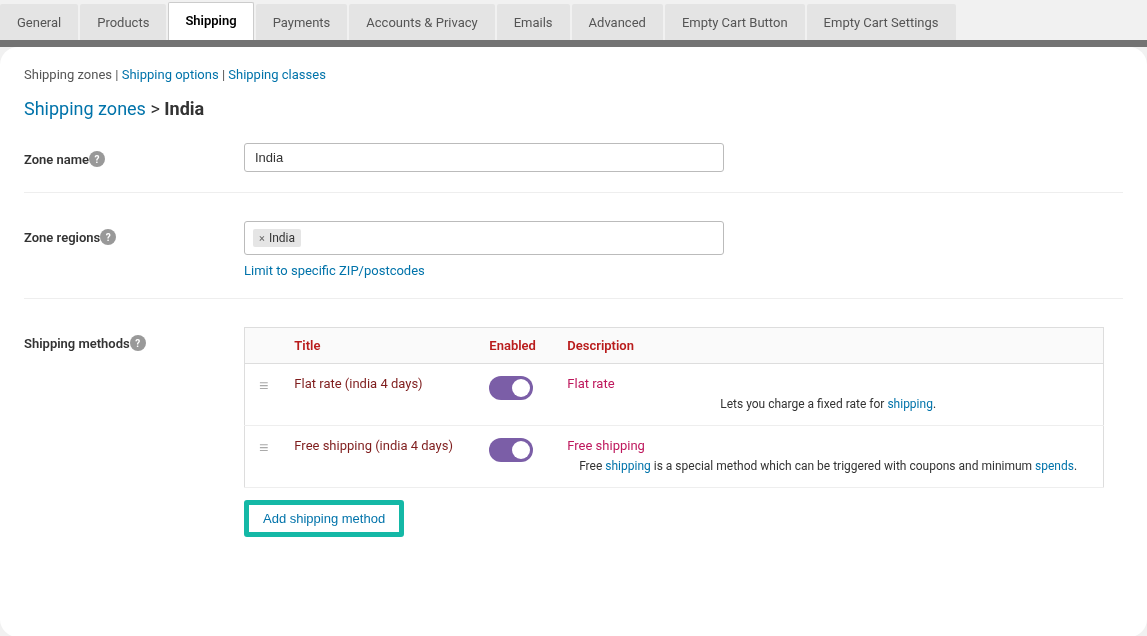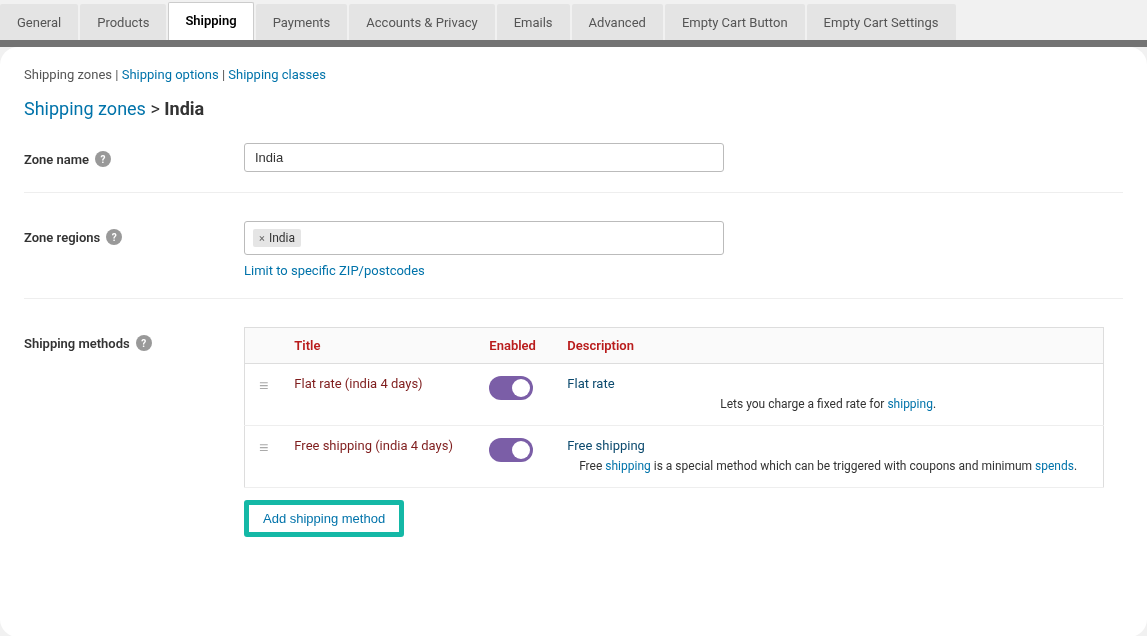--- a/index.html
+++ b/index.html
@@ -79,21 +79,20 @@
       border-bottom: 1px solid #eee;
     }
     .form-label {
       width: 220px;
       min-width: 220px;
       font-weight: 600;
       font-size: 13px;
       padding-top: 8px;
       display: flex;
       align-items: center;
-      gap: 6px;
     }
     .help-icon {
       display: inline-flex;
       align-items: center;
       justify-content: center;
       width: 16px;
       height: 16px;
       border-radius: 50%;
       background: #999;
       color: #fff;
@@ -213,21 +212,21 @@
       transition: 0.2s;
     }
     .toggle input:checked + .toggle-slider {
       background: #7b5ea7;
     }
     .toggle input:checked + .toggle-slider:before {
       transform: translateX(20px);
     }
 
     
-    .desc-title { font-size: 13px; color: #0c4a6e; margin-bottom: 4px; }
+    .desc-title { font-size: 13px; color: #be185d; margin-bottom: 4px; }
     .desc-detail { font-size: 12px; color: #333; line-height: 1.5; text-align: center; }
     .desc-detail a, .desc-detail .link-text { color: #0073aa; }
 
     
     .add-btn {
       margin-top: 12px;
       padding: 6px 14px;
       border: 5px solid #14b8a6;
       background: #fff;
       color: #0073aa;

